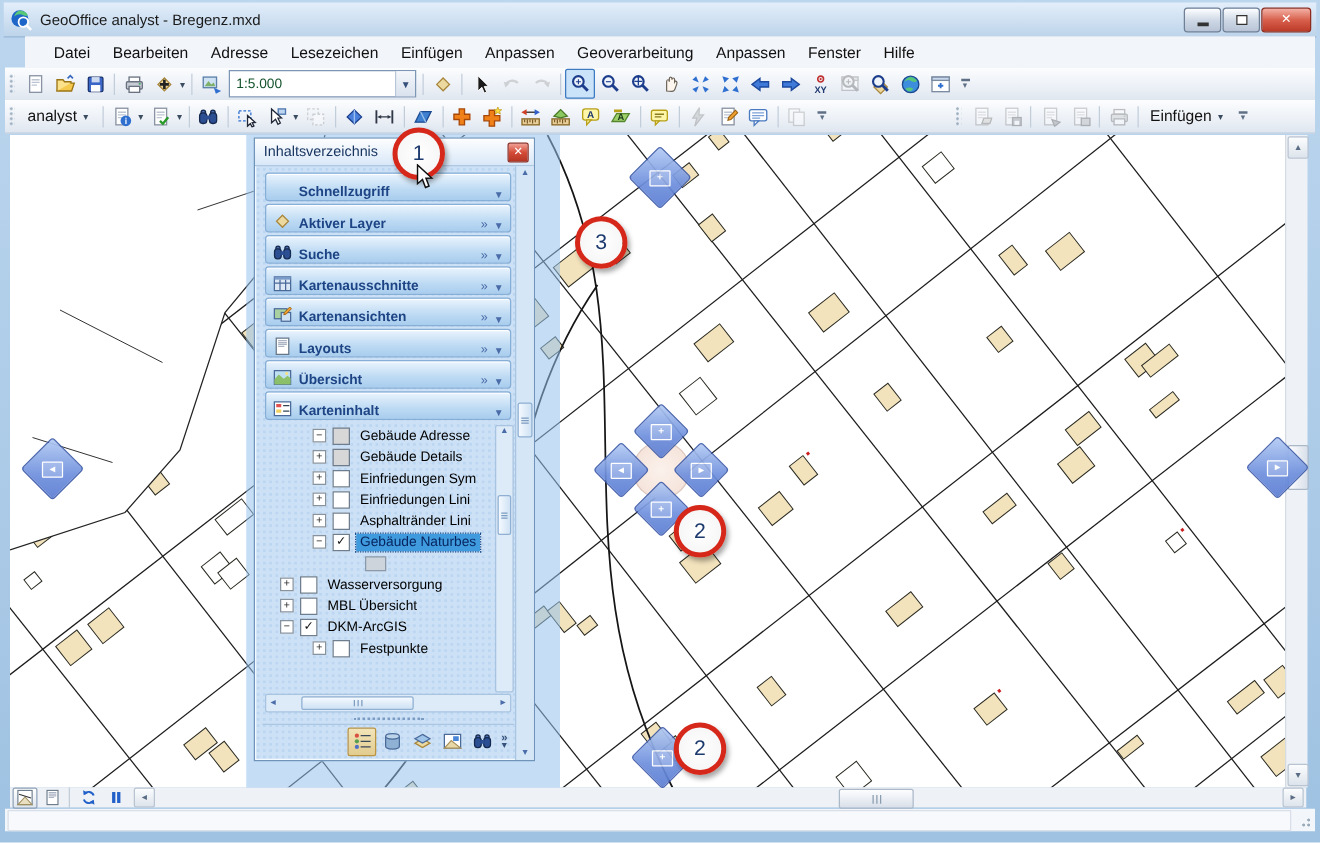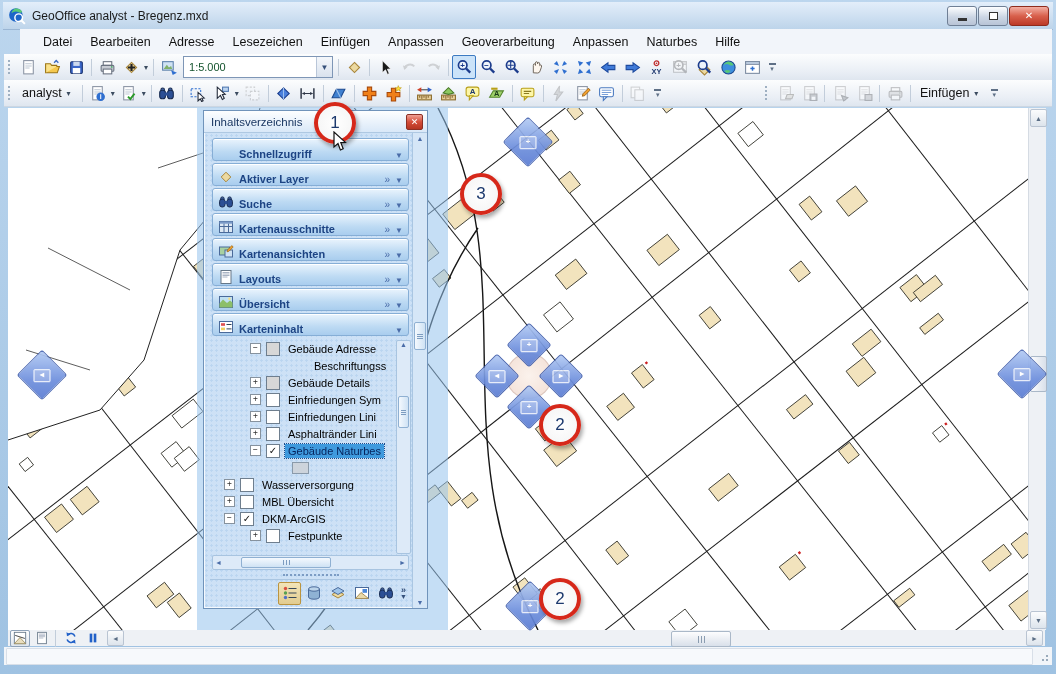--- a/index.html
+++ b/index.html
@@ -185,21 +185,21 @@
 
 <div id="menubar">
     <span class="menu-item">Datei</span>
     <span class="menu-item">Bearbeiten</span>
     <span class="menu-item">Adresse</span>
     <span class="menu-item">Lesezeichen</span>
     <span class="menu-item">Einfügen</span>
     <span class="menu-item">Anpassen</span>
     <span class="menu-item">Geoverarbeitung</span>
     <span class="menu-item">Anpassen</span>
-    <span class="menu-item">Naturbes</span>
+    <span class="menu-item">Fenster</span>
     <span class="menu-item">Hilfe</span>
   </div>
 <div id="toolbar1" class="toolbar">
     <div class="grip"></div>
     <div class="tbtn">
       <span style="display: flex;">
         <svg width="17" height="17" viewBox="0 0 16 16">
           <rect x="3.5" y="1.5" width="9" height="12.5" fill="#fff" stroke="#8a93a3"></rect>
           <path d="M5 4.5h6M5 6.5h6M5 8.5h4" stroke="#bcc5d1" fill="none"></path>
         </svg>
@@ -1386,25 +1386,20 @@
             <span class="acc-caret">▼</span>
           </div>
         </div>
       <div id="tree-wrap">
         <div id="tree">
             <div class="tree-row" style="padding-left: 40px;">
               <span class="exp">−</span>
               <span class="cb partial"></span>
               <span class="tlabel">Gebäude Adresse</span>
             </div>
-            <div class="tree-row" style="padding-left: 66px;">
-              <span class="exp none"></span>
-              <span class="cb none"></span>
-              <span class="tlabel">Beschriftungss</span>
-            </div>
             <div class="tree-row" style="padding-left: 40px;">
               <span class="exp">+</span>
               <span class="cb partial"></span>
               <span class="tlabel">Gebäude Details</span>
             </div>
             <div class="tree-row" style="padding-left: 40px;">
               <span class="exp">+</span>
               <span class="cb"></span>
               <span class="tlabel">Einfriedungen Sym</span>
             </div>

